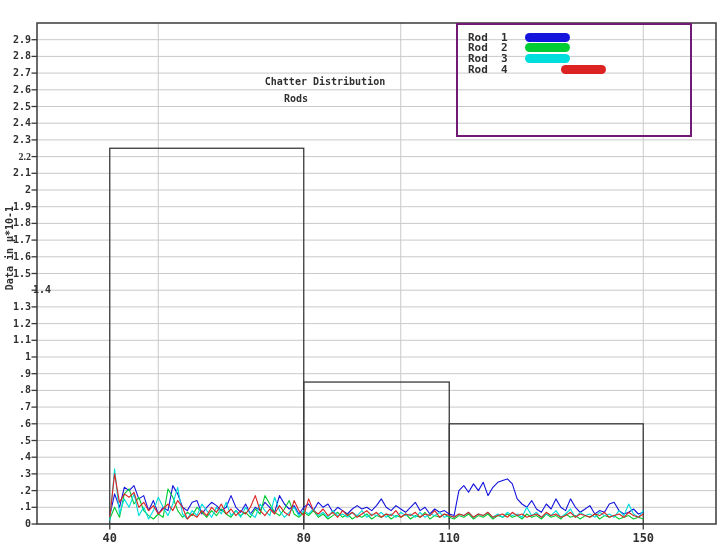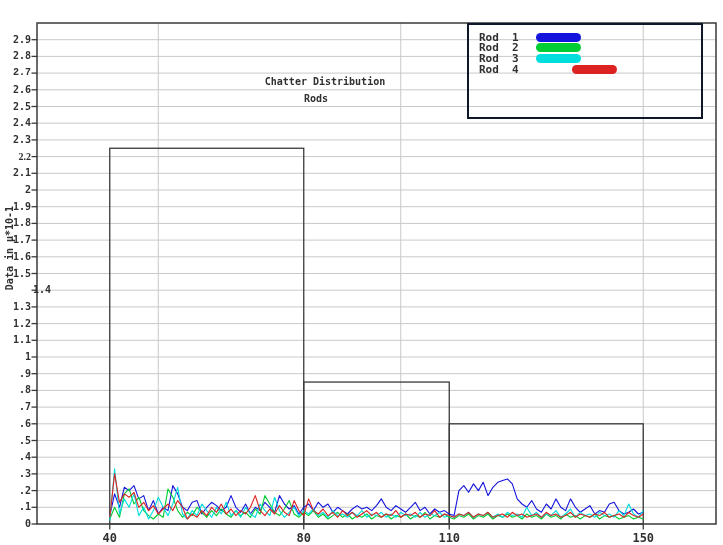--- a/index.html
+++ b/index.html
@@ -6,22 +6,22 @@
   #stage{position:relative;width:723px;height:545px;background:#ffffff;overflow:hidden;
          font-family:"DejaVu Sans Mono", "Liberation Mono", monospace;color:#303030;}
   #plot-svg{position:absolute;left:0;top:0;}
   .txt{position:absolute;white-space:pre;}
   .title-line{font-size:10px;font-weight:bold;transform:translateX(-50%);}
   .ytick-label{font-size:10px;font-weight:bold;width:31px;text-align:right;height:12px;line-height:12px;}
   .xtick-label{font-size:12px;font-weight:bold;transform:translateX(-50%);}
   #y-axis-label{font-size:10px;font-weight:bold;left:9px;top:248px;
                 transform:translate(-50%,-50%) rotate(-90deg);}
   #x-axis-unit{font-size:10px;font-weight:bold;right:9px;top:521px;margin-top:48px;}
-  #legend{position:absolute;left:467px;top:23px;width:236px;height:96px;
-          border:2px solid #0f172a;background:transparent;box-sizing:border-box;}
+  #legend{position:absolute;left:456px;top:23px;width:236px;height:114px;
+          border:2px solid #701a75;background:transparent;box-sizing:border-box;}
   .legend-row{position:absolute;left:10px;height:11px;display:flex;align-items:center;}
   .legend-label{font-size:11px;font-weight:bold;width:57px;white-space:pre;}
   .legend-swatch{width:45px;height:9px;border-radius:5px;}
 </style>
 </head>
 <body>
 
 <div id="stage">
   <svg id="plot-svg" width="723" height="545">
     <g id="grid-layer">
@@ -102,21 +102,21 @@
         <line x1="31.5" y1="39.69999999999993" x2="37" y2="39.69999999999993" stroke="#3a3a3a" stroke-width="1.3"></line>
         <line x1="109.75" y1="524" x2="109.75" y2="529.5" stroke="#3a3a3a" stroke-width="1.3"></line>
         <line x1="303.75" y1="524" x2="303.75" y2="529.5" stroke="#3a3a3a" stroke-width="1.3"></line>
         <line x1="449.24999999999994" y1="524" x2="449.24999999999994" y2="529.5" stroke="#3a3a3a" stroke-width="1.3"></line>
         <line x1="643.25" y1="524" x2="643.25" y2="529.5" stroke="#3a3a3a" stroke-width="1.3"></line>
       </g>
     <rect id="plot-border" fill="none" stroke-width="1.5" x="37" y="23" width="679" height="501" stroke="#3a3a3a"></rect>
   </svg>
 
   <div class="txt title-line" style="left:325px;top:76px;">Chatter Distribution</div>
-  <div class="txt title-line" style="left:316px;top:93px;">Rods</div>
+  <div class="txt title-line" style="left:296px;top:93px;">Rods</div>
 
   <div class="txt" id="y-axis-label">Data in µ*10-1</div>
   <div class="txt" id="x-axis-unit">UPR</div>
 
   <div id="tick-labels">
       <div class="txt ytick-label" style="left: 0px; top: 518px;">0</div>
       <div class="txt ytick-label" style="left: 0px; top: 501.3px;">.1</div>
       <div class="txt ytick-label" style="left: 0px; top: 484.6px;">.2</div>
       <div class="txt ytick-label" style="left: 0px; top: 467.9px;">.3</div>
       <div class="txt ytick-label" style="left: 0px; top: 451.2px;">.4</div>
@@ -135,21 +135,21 @@
       <div class="txt ytick-label" style="left: 0px; top: 234.1px;">1.7</div>
       <div class="txt ytick-label" style="left: 0px; top: 217.4px;">1.8</div>
       <div class="txt ytick-label" style="left: 0px; top: 200.7px;">1.9</div>
       <div class="txt ytick-label" style="left: 0px; top: 184px;">2</div>
       <div class="txt ytick-label" style="left: 0px; top: 167.3px;">2.1</div>
       <div class="txt ytick-label" style="left: 0px; top: 150.6px; font-family: Liberation Serif, serif;">2.2</div>
       <div class="txt ytick-label" style="left: 0px; top: 133.9px;">2.3</div>
       <div class="txt ytick-label" style="left: 0px; top: 117.2px;">2.4</div>
       <div class="txt ytick-label" style="left: 0px; top: 100.5px;">2.5</div>
       <div class="txt ytick-label" style="left: 0px; top: 83.8px;">2.6</div>
-      <div class="txt ytick-label" style="left: 0px; top: 67.1px; font-family: Liberation Mono, monospace;">2.7</div>
+      <div class="txt ytick-label" style="left: 0px; top: 67.1px;">2.7</div>
       <div class="txt ytick-label" style="left: 0px; top: 50.4px;">2.8</div>
       <div class="txt ytick-label" style="left: 0px; top: 33.7px;">2.9</div>
       <div class="txt xtick-label" style="left: 109.75px; top: 531px;">40</div>
       <div class="txt xtick-label" style="left: 303.75px; top: 531px;">80</div>
       <div class="txt xtick-label" style="left: 449.25px; top: 531px;">110</div>
       <div class="txt xtick-label" style="left: 643.25px; top: 531px;">150</div>
     </div>
 
   <div id="legend">
     <div class="legend-row" style="top:6.5px;">

